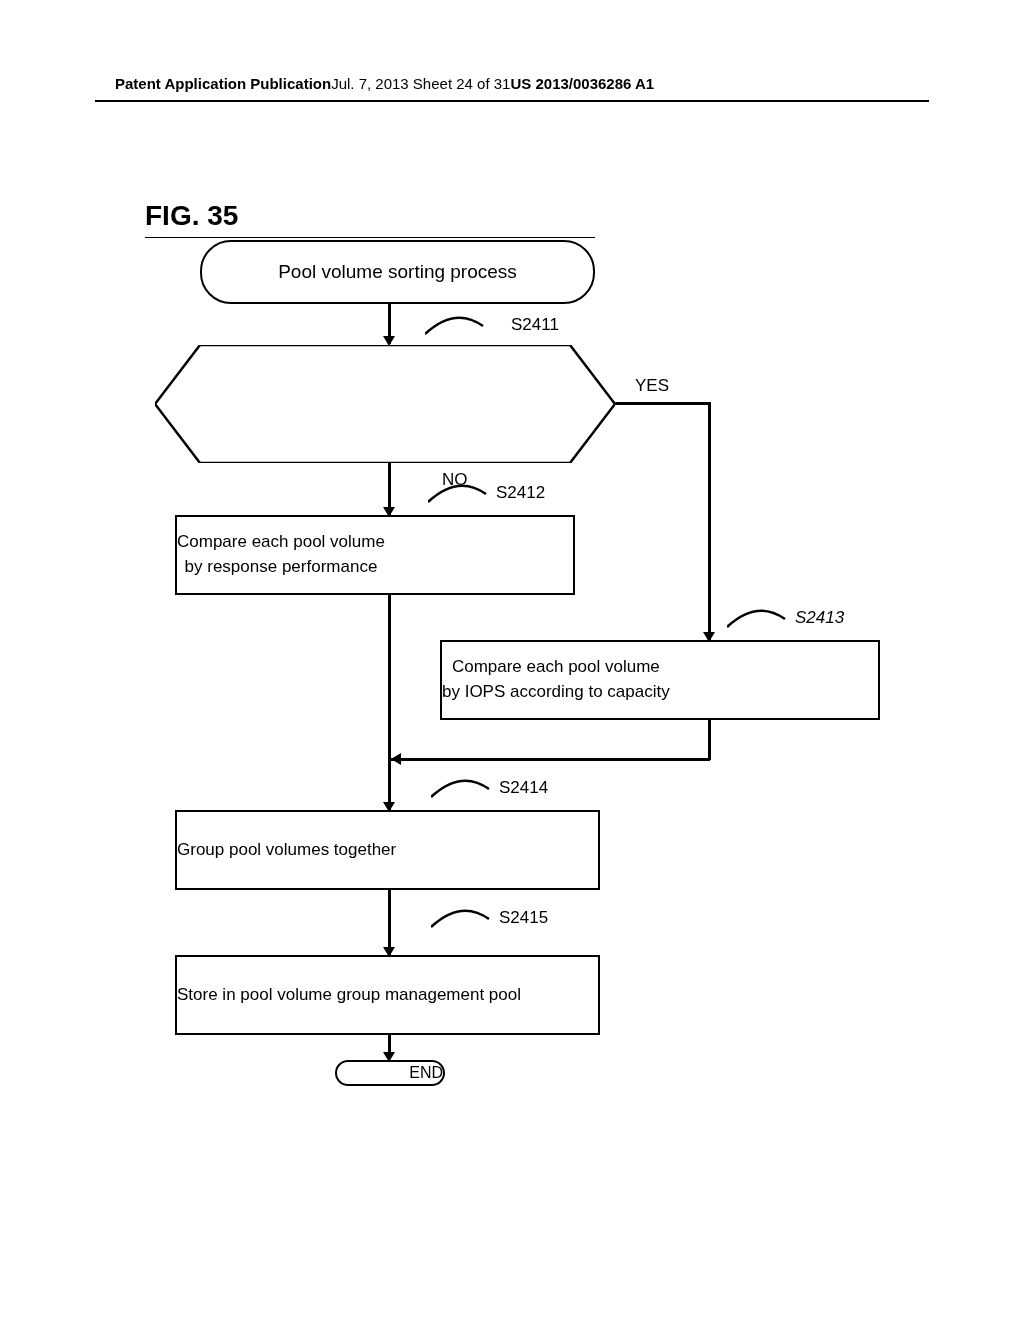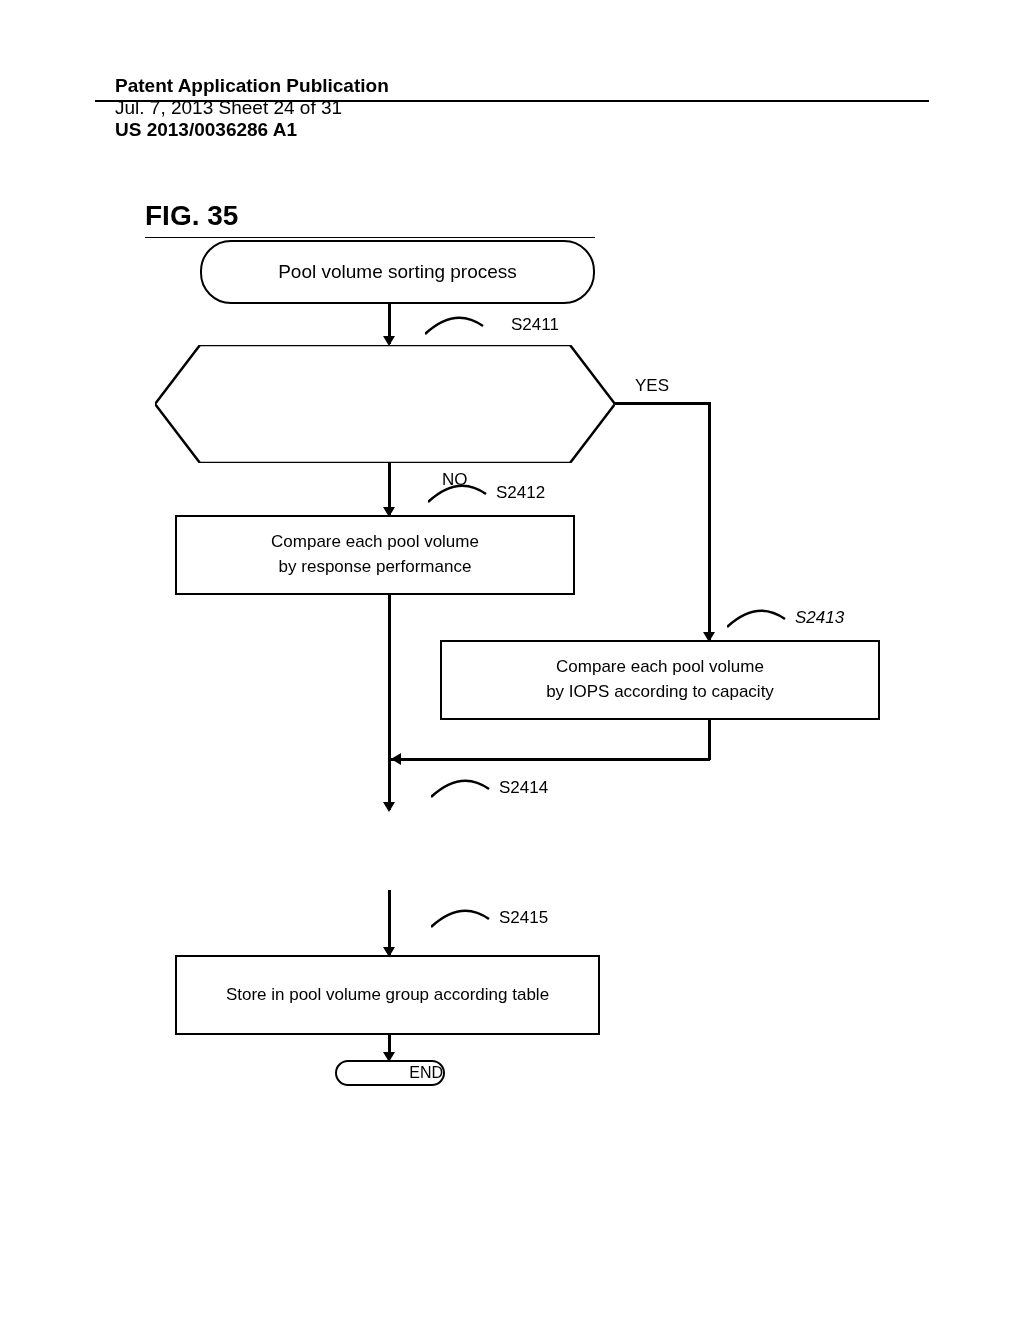--- a/index.html
+++ b/index.html
@@ -14,22 +14,21 @@
       font-family: Arial, sans-serif;
       position: relative;
     }
     .header {
       position: absolute;
       top: 75px;
       left: 0;
       right: 0;
       display: flex;
       padding: 0 115px 0 115px;
-      font-size: 19px;
-      flex-direction: column;
+      font-size: 15px;
     }
     .header-left { font-weight: bold; }
     .header-center { }
     .header-right { font-weight: bold; }
     .header-line {
       position: absolute;
       top: 100px;
       left: 95px;
       right: 95px;
       border-top: 2px solid black;
@@ -87,21 +86,21 @@
       top: 32px;
       text-align: center;
       font-size: 17px;
       line-height: 1.45;
     }
     .process-box {
       position: absolute;
       border: 2.5px solid black;
       display: flex;
       align-items: center;
-      justify-content: center;
+      justify-content: flex-start;
       text-align: center;
       font-size: 17px;
       line-height: 1.45;
       background: white;
     }
     .b1 { left: 30px; top: 275px; width: 400px; height: 80px; }
     .b2 { left: 295px; top: 400px; width: 440px; height: 80px; }
     .b3 { left: 30px; top: 570px; width: 425px; height: 80px; }
     .b4 { left: 30px; top: 715px; width: 425px; height: 80px; }
     .end-box {
@@ -211,31 +210,34 @@
 
   <div style="position:absolute; left:246px; top:513px; width:0; height:0; border-top:6px solid transparent; border-bottom:6px solid transparent; border-right:10px solid black;"></div>
 
   <div class="arrowhead" style="left:238px; top:562px;"></div>
 
   <svg style="position:absolute; left:286px; top:535px;" width="60" height="26">
       <path d="M 0 22 Q 30 -6 58 14" stroke="black" stroke-width="2.5" fill="none"></path>
     </svg>
   <div class="step-label" style="left:354px; top:538px;">S2414</div>
 
+  <div class="process-box b3">
+    <span>Group pool volumes together</span>
+  </div>
 
   <div class="connector" style="left:243px; top:650px; width:2.5px; height:65px;"></div>
   <div class="arrowhead" style="left:238px; top:707px;"></div>
 
   <svg style="position:absolute; left:286px; top:665px;" width="60" height="26">
       <path d="M 0 22 Q 30 -6 58 14" stroke="black" stroke-width="2.5" fill="none"></path>
     </svg>
   <div class="step-label" style="left:354px; top:668px;">S2415</div>
 
   <div class="process-box b4">
-    <span>Store in pool volume group according table</span>
+    <span>Store in pool volume group management pool</span>
   </div>
 
   <div class="connector" style="left:243px; top:795px; width:2.5px; height:24px;"></div>
   <div class="arrowhead" style="left:238px; top:812px;"></div>
 
   <div class="end-box">
     <span>END</span>
   </div>
 
 </div>

